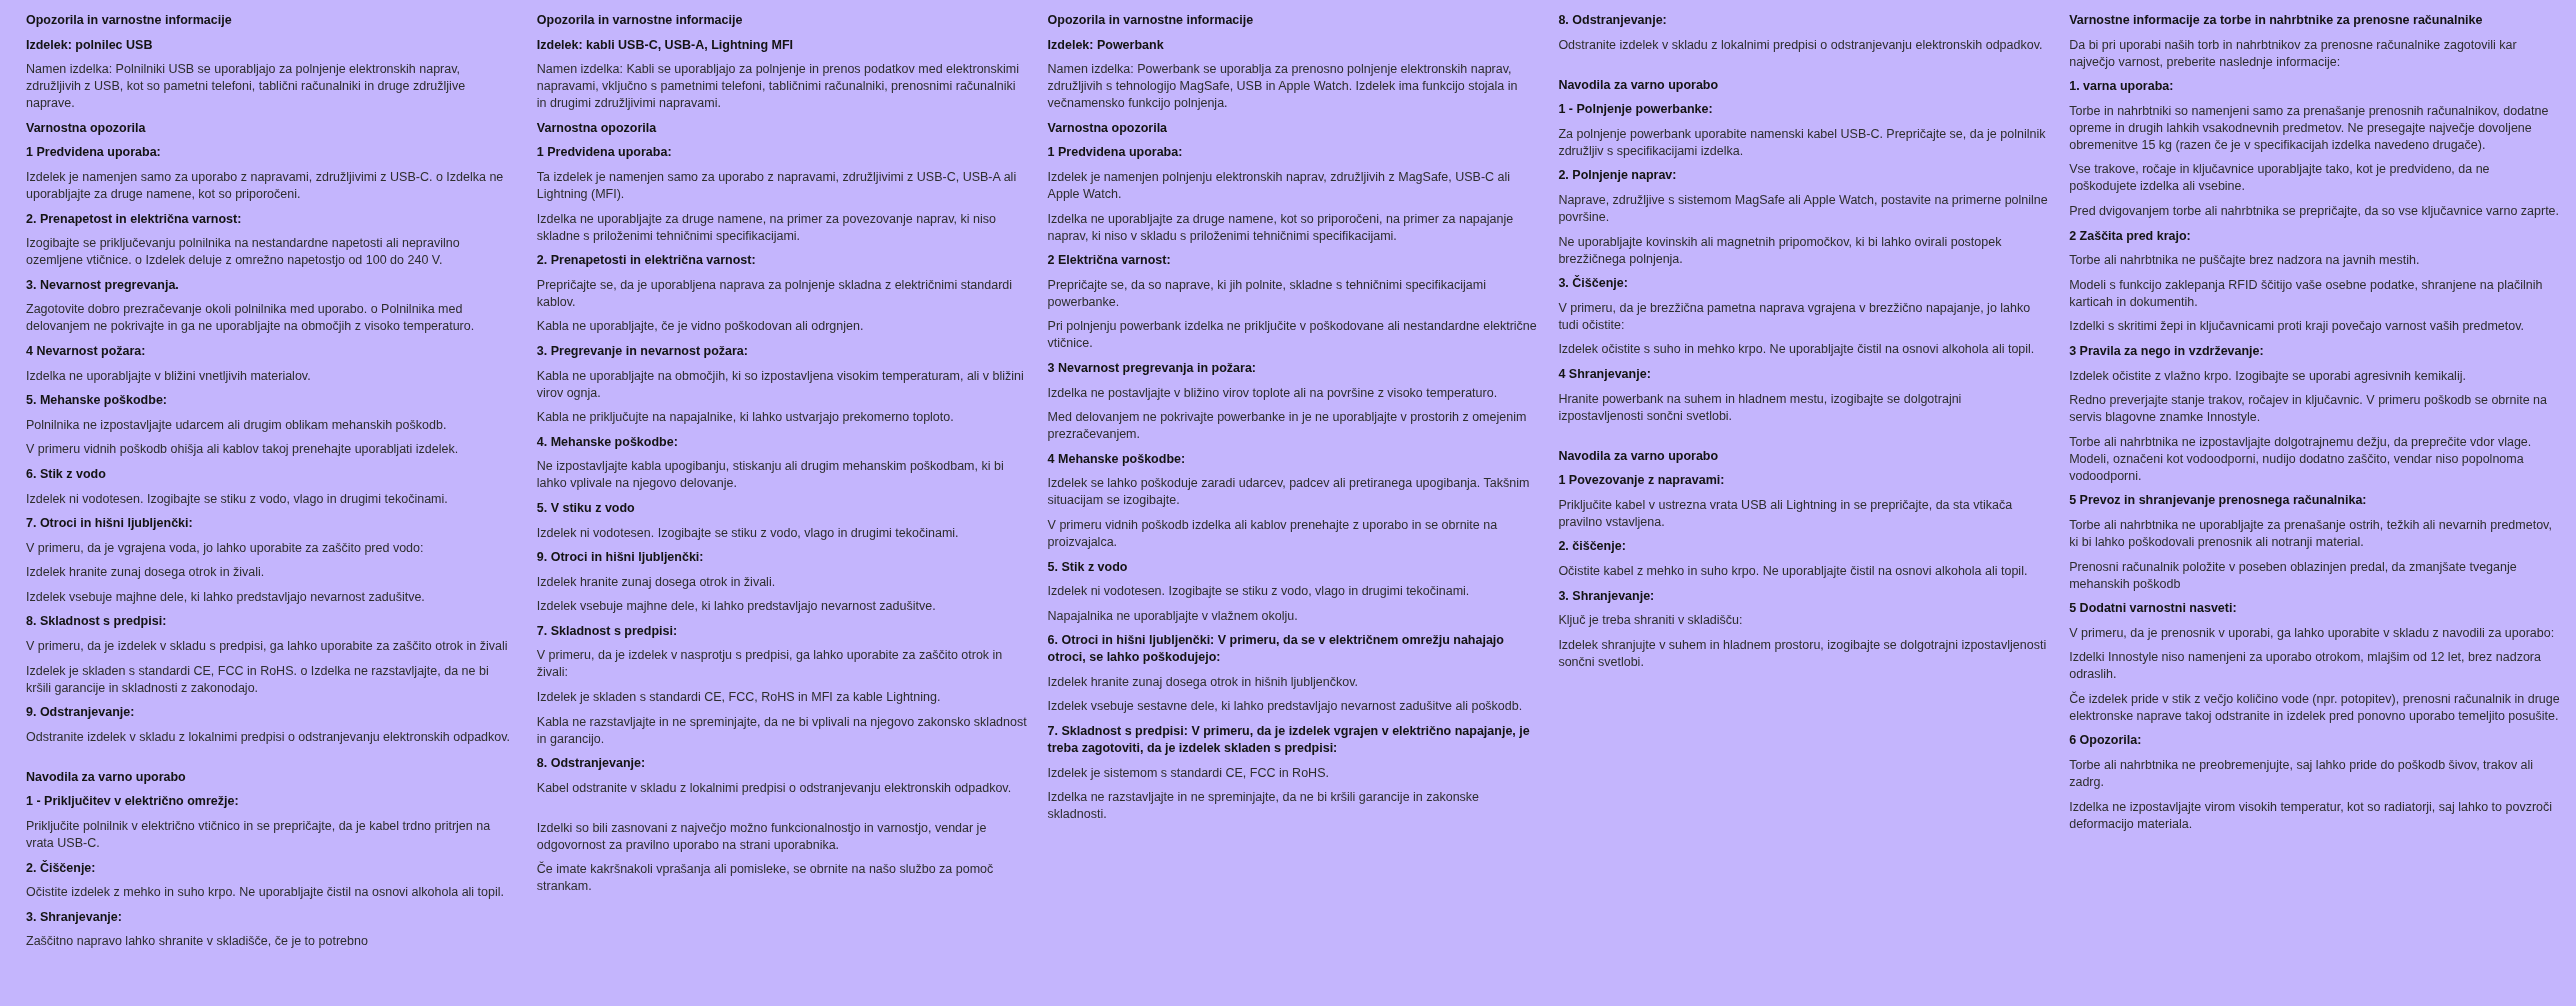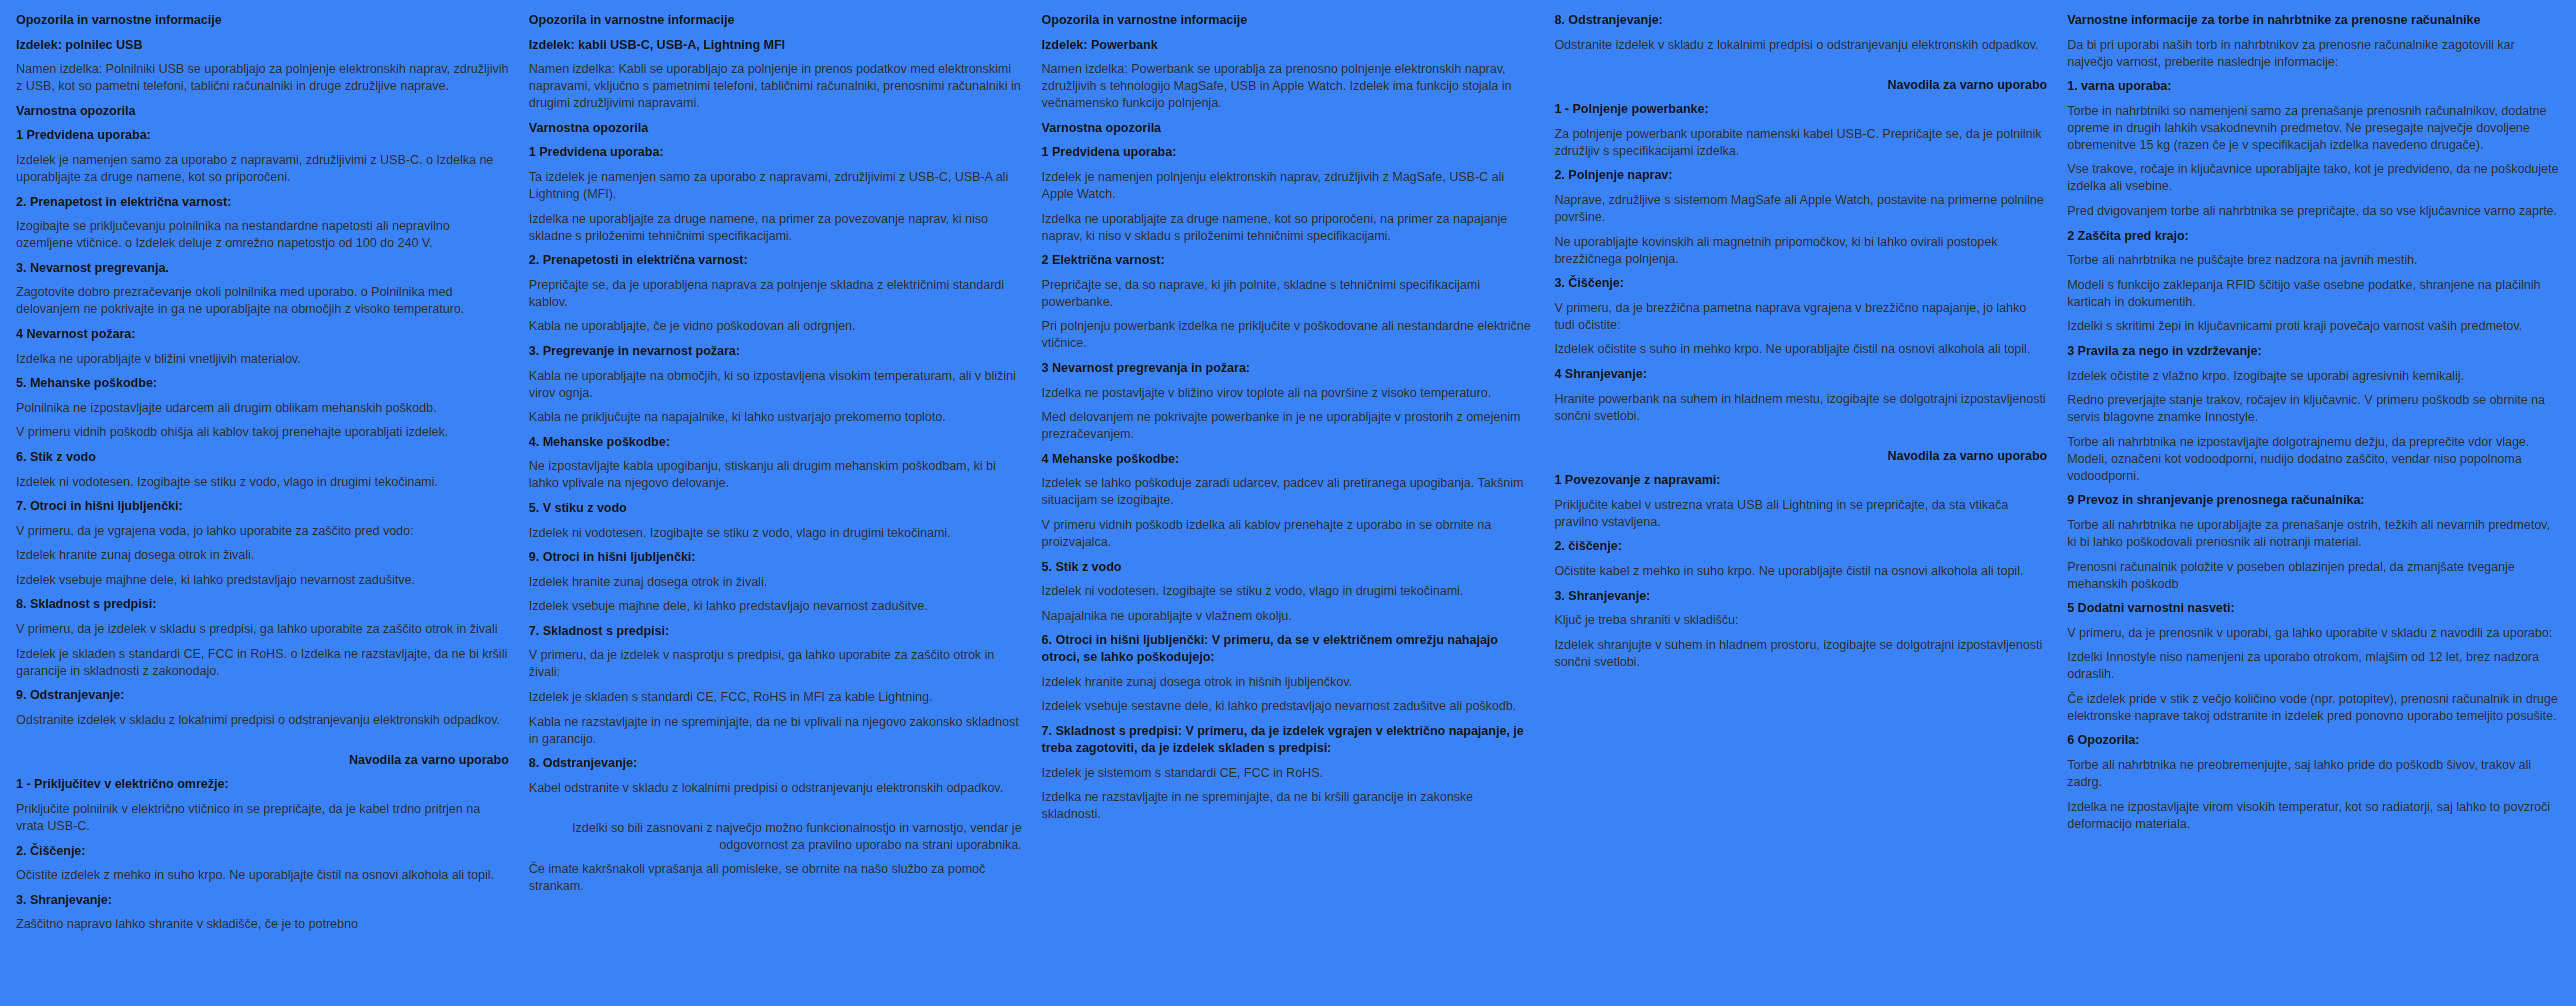--- a/index.html
+++ b/index.html
@@ -11,43 +11,42 @@
   body {
     width: 2576px;
     height: 1006px;
     overflow: hidden;
     font-family: "Liberation Sans", sans-serif;
   }
   .page {
     box-sizing: border-box;
     width: 2576px;
     height: 1006px;
-    padding: 12px 16px 8px 16px;
+    padding: 12px 16px 8px 26px;
     display: flex;
     gap: 20px;
-    background: #3b82f6;
+    background: #c4b5fd;
   }
   .col {
     flex: 1 1 0;
     min-width: 0;
   }
   p.block {
     margin: 0 0 7.6px 0;
     font-size: 12.5px;
     line-height: 17px;
     color: #2e2e2e;
     word-wrap: break-word;
   }
   p.block.bold {
     font-weight: 700;
     color: #141414;
   }
   p.block.gap {
     margin-top: 23px;
-    text-align: right;
   }
 </style>
 </head>
 <body>
 
 <div class="page">
   <div class="col">
       <p class="block bold">Opozorila in varnostne informacije</p>
       <p class="block bold">Izdelek: polnilec USB</p>
       <p class="block normal">Namen izdelka: Polnilniki USB se uporabljajo za polnjenje elektronskih naprav, združljivih z USB, kot so pametni telefoni, tablični računalniki in druge združljive naprave.</p>
@@ -170,21 +169,21 @@
       <p class="block normal">Vse trakove, ročaje in ključavnice uporabljajte tako, kot je predvideno, da ne poškodujete izdelka ali vsebine.</p>
       <p class="block normal">Pred dvigovanjem torbe ali nahrbtnika se prepričajte, da so vse ključavnice varno zaprte.</p>
       <p class="block bold">2 Zaščita pred krajo:</p>
       <p class="block normal">Torbe ali nahrbtnika ne puščajte brez nadzora na javnih mestih.</p>
       <p class="block normal">Modeli s funkcijo zaklepanja RFID ščitijo vaše osebne podatke, shranjene na plačilnih karticah in dokumentih.</p>
       <p class="block normal">Izdelki s skritimi žepi in ključavnicami proti kraji povečajo varnost vaših predmetov.</p>
       <p class="block bold">3 Pravila za nego in vzdrževanje:</p>
       <p class="block normal">Izdelek očistite z vlažno krpo. Izogibajte se uporabi agresivnih kemikalij.</p>
       <p class="block normal">Redno preverjajte stanje trakov, ročajev in ključavnic. V primeru poškodb se obrnite na servis blagovne znamke Innostyle.</p>
       <p class="block normal">Torbe ali nahrbtnika ne izpostavljajte dolgotrajnemu dežju, da preprečite vdor vlage. Modeli, označeni kot vodoodporni, nudijo dodatno zaščito, vendar niso popolnoma vodoodporni.</p>
-      <p class="block bold">9 Prevoz in shranjevanje prenosnega računalnika:</p>
+      <p class="block bold">5 Prevoz in shranjevanje prenosnega računalnika:</p>
       <p class="block normal">Torbe ali nahrbtnika ne uporabljajte za prenašanje ostrih, težkih ali nevarnih predmetov, ki bi lahko poškodovali prenosnik ali notranji material.</p>
       <p class="block normal">Prenosni računalnik položite v poseben oblazinjen predal, da zmanjšate tveganje mehanskih poškodb</p>
       <p class="block bold">5 Dodatni varnostni nasveti:</p>
       <p class="block normal">V primeru, da je prenosnik v uporabi, ga lahko uporabite v skladu z navodili za uporabo:</p>
       <p class="block normal">Izdelki Innostyle niso namenjeni za uporabo otrokom, mlajšim od 12 let, brez nadzora odraslih.</p>
       <p class="block normal">Če izdelek pride v stik z večjo količino vode (npr. potopitev), prenosni računalnik in druge elektronske naprave takoj odstranite in izdelek pred ponovno uporabo temeljito posušite.</p>
       <p class="block bold">6 Opozorila:</p>
       <p class="block normal">Torbe ali nahrbtnika ne preobremenjujte, saj lahko pride do poškodb šivov, trakov ali zadrg.</p>
       <p class="block normal">Izdelka ne izpostavljajte virom visokih temperatur, kot so radiatorji, saj lahko to povzroči deformacijo materiala.</p>
     </div>

